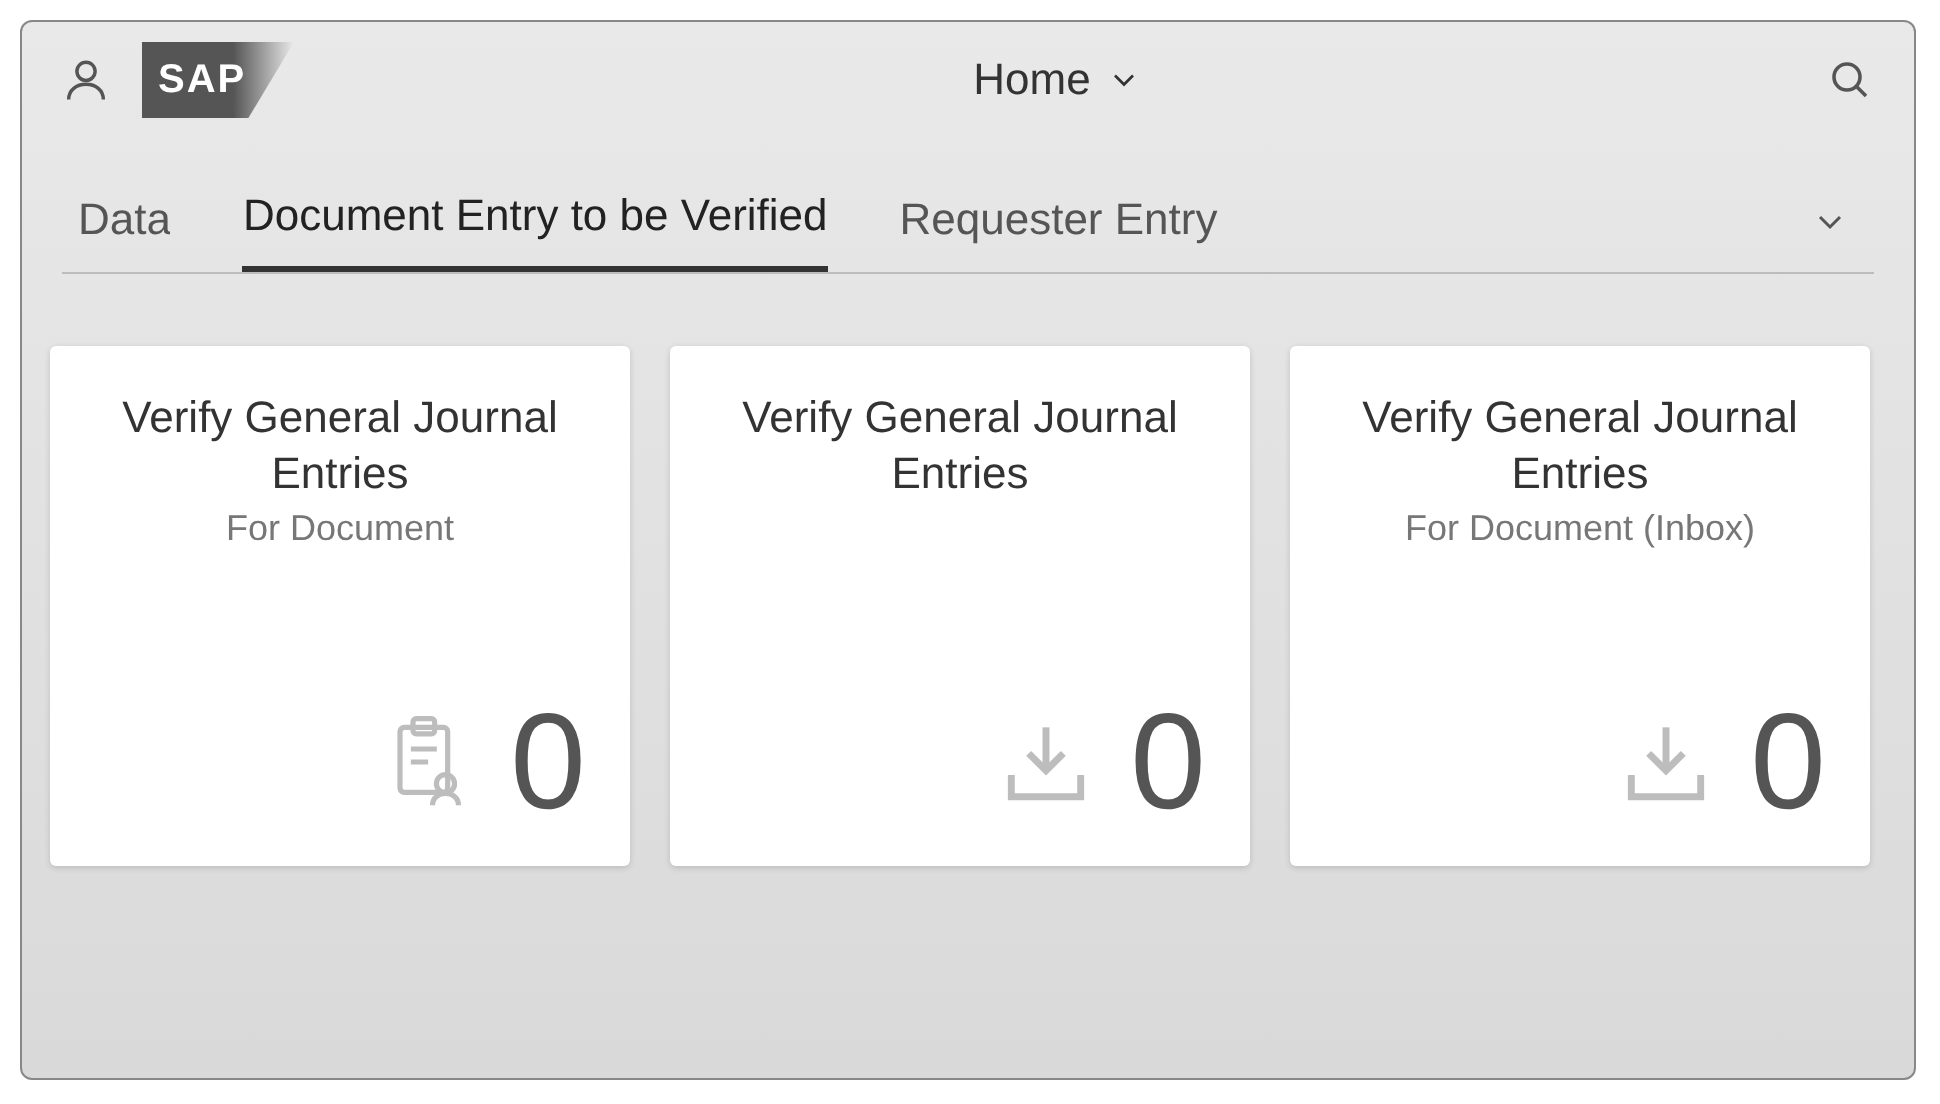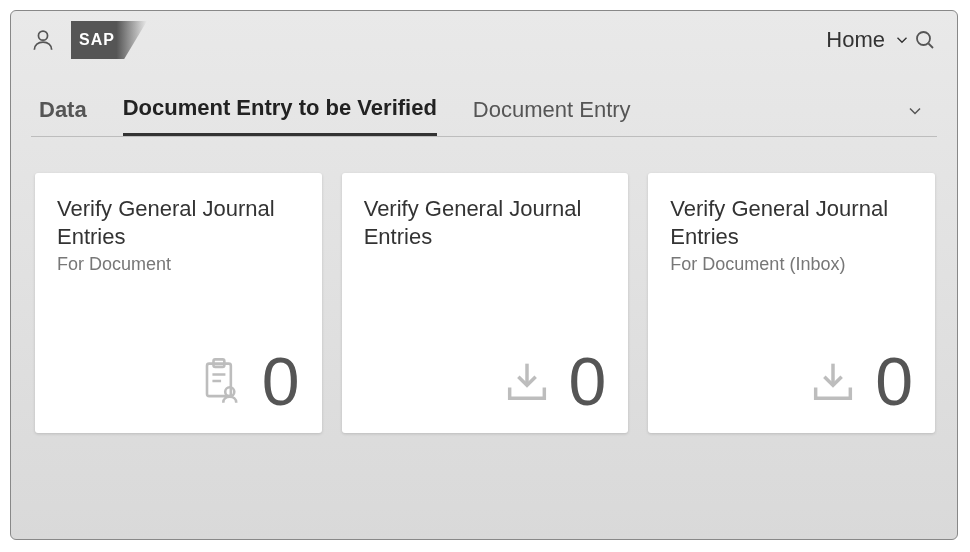--- a/index.html
+++ b/index.html
@@ -32,21 +32,21 @@
     }
     .header-left {
       display: flex;
       align-items: center;
       gap: 14px;
       flex: 0 0 auto;
     }
     .header-center {
       flex: 1;
       display: flex;
-      justify-content: flex-end;
+      justify-content: center;
       align-items: center;
       gap: 8px;
     }
     .header-right {
       flex: 0 0 auto;
       display: flex;
       align-items: center;
     }
     .icon-btn {
       width: 28px;
@@ -60,21 +60,21 @@
     .sap-logo {
       width: 76px;
       height: 38px;
       background: linear-gradient(90deg, #555 0%, #555 60%, transparent 100%);
       clip-path: polygon(0 0, 100% 0, 70% 100%, 0 100%);
       display: flex;
       align-items: center;
       padding-left: 8px;
       color: #fff;
       font-weight: bold;
-      font-size: 16px;
+      font-size: 20px;
       letter-spacing: 1px;
     }
     .page-title {
       font-size: 22px;
       color: #333;
       display: flex;
       align-items: center;
       gap: 8px;
     }
     .tabs-row {
@@ -87,29 +87,27 @@
     .tab {
       font-size: 22px;
       color: #555;
       padding-bottom: 12px;
       white-space: nowrap;
       cursor: pointer;
     }
     .tab.active {
       color: #222;
       border-bottom: 3px solid #333;
-      font-weight: bold;
     }
     .tab.clipped-left {
       margin-left: 0;
       overflow: hidden;
       max-width: 54px;
       direction: rtl;
       text-align: right;
-      font-weight: bold;
     }
     .tab.clipped-right {
       overflow: hidden;
       max-width: 180px;
       white-space: nowrap;
     }
     .tabs-expand {
       position: absolute;
       right: 28px;
       top: 28px;
@@ -122,21 +120,22 @@
       cursor: pointer;
     }
     .tabs-underline {
       height: 1px;
       background: #bdbdbd;
       margin: 0 20px 0 20px;
     }
     .tiles {
       display: flex;
       gap: 20px;
-      padding: 36px 22px 0 24px;
+      padding: 36px 22px 0 14px;
+      text-align: center;
     }
     .tile {
       background: #fff;
       width: 296px;
       height: 260px;
       border-radius: 3px;
       box-shadow: 0 1px 3px rgba(0,0,0,0.15);
       padding: 22px 22px 18px 22px;
       display: flex;
       flex-direction: column;
@@ -211,21 +210,21 @@
   </div>
 
   <div class="tabs-row">
     <div class="tab clipped-left">
       <span>Data</span>
     </div>
     <div class="tab active">
       <span>Document Entry to be Verified</span>
     </div>
     <div class="tab clipped-right">
-      <span>Document Entry</span>
+      <span>Requester Entry</span>
     </div>
     <div class="tabs-expand">
       <svg width="20" height="20" viewBox="0 0 24 24" fill="none" stroke="currentColor" stroke-width="1.8">
         <path d="M6 9l6 6 6-6"></path>
       </svg>
     </div>
   </div>
   <div class="tabs-underline"></div>
 
   <div class="tiles">

